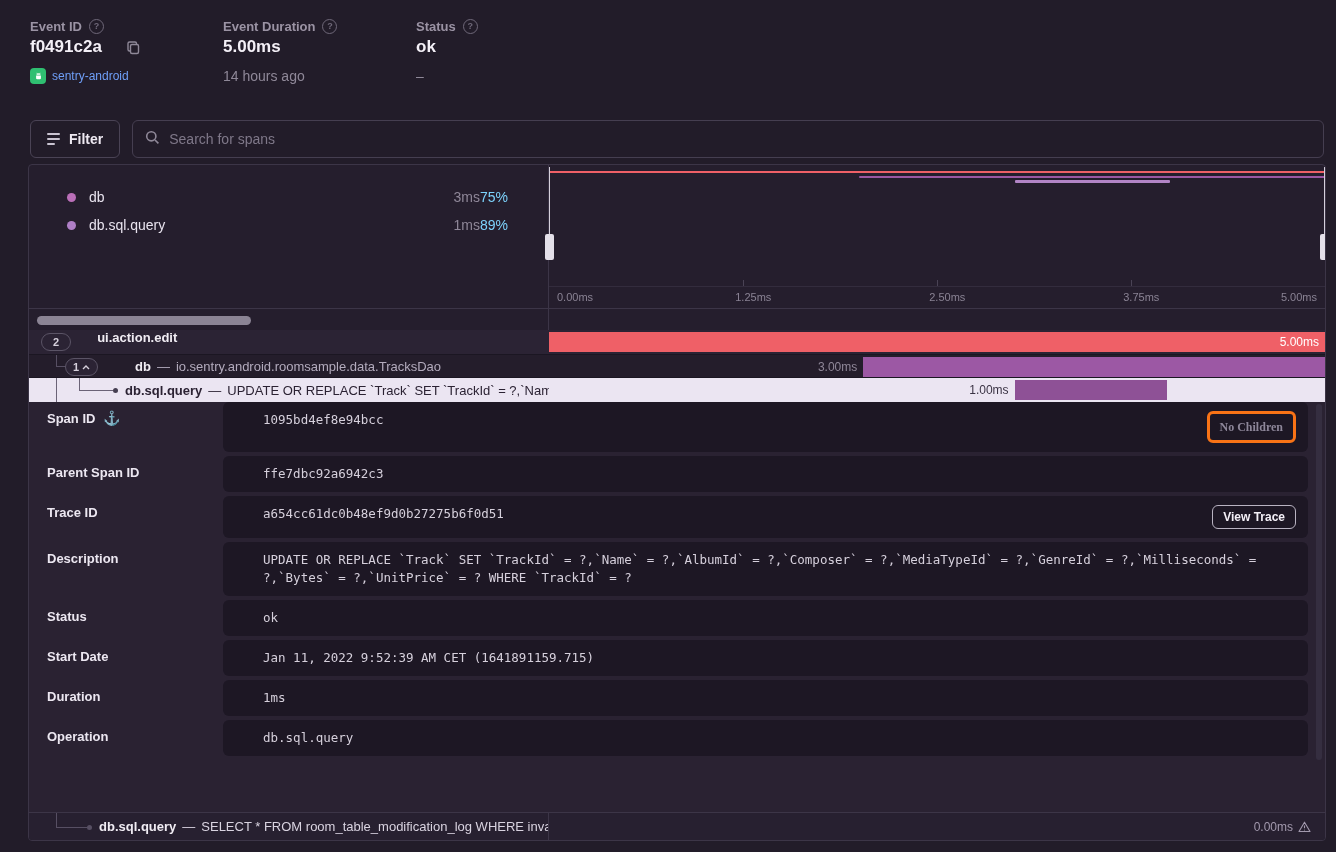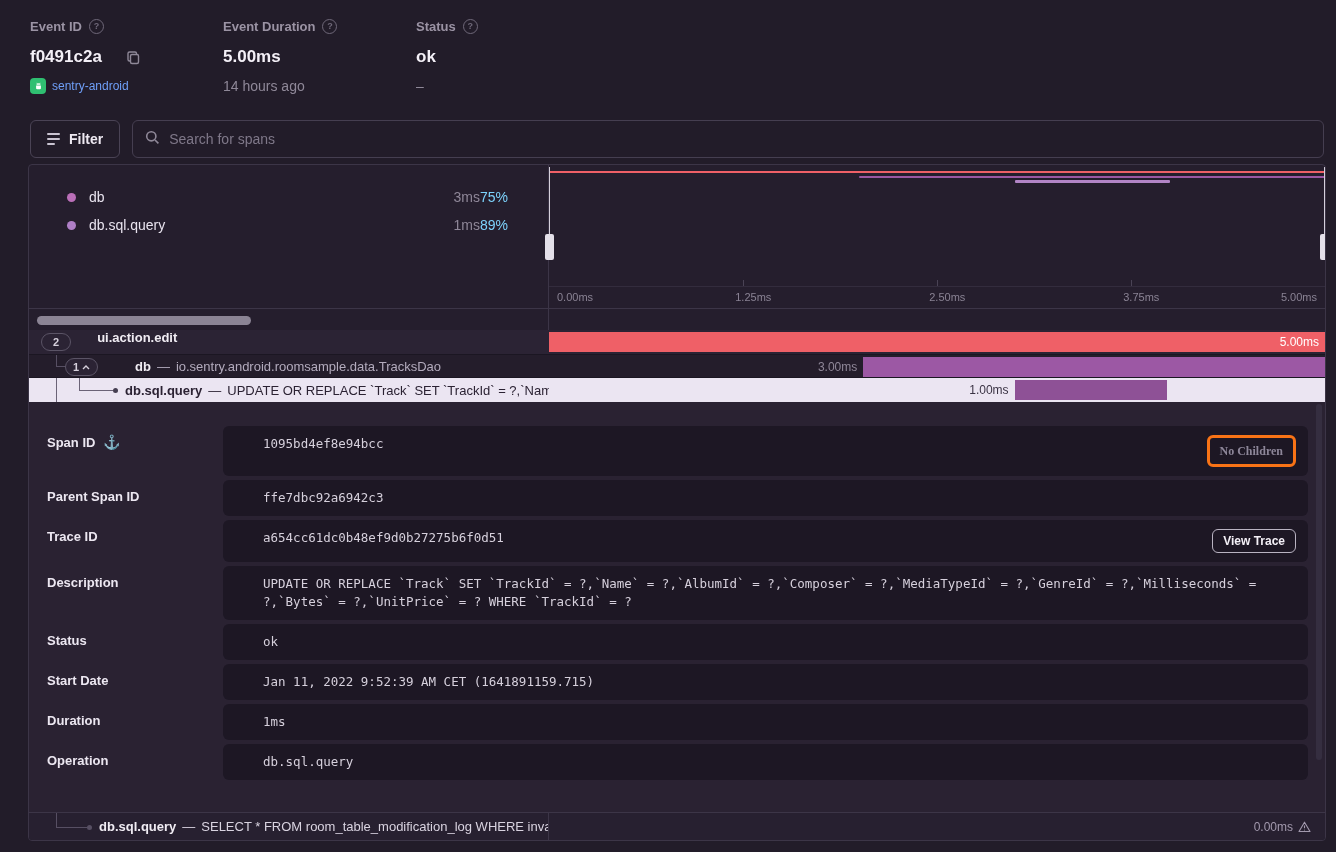--- a/index.html
+++ b/index.html
@@ -9,21 +9,21 @@
     font-family:"Liberation Sans", sans-serif;
     color:#f0ecf3;
     position:relative;
     overflow:hidden;
   }
   
   .header { position:absolute; left:30px; top:16px; display:flex; gap:0; }
   .hdr-field { width:193px; }
   .hdr-label { display:flex; align-items:center; gap:7px; font-size:13px; font-weight:700; color:#9b93a4; height:20px; }
   .help { width:15px; height:15px; border:1.4px solid #6f6879; border-radius:50%; color:#6f6879; font-size:9px; font-weight:700; display:inline-flex; align-items:center; justify-content:center; }
-  .hdr-value { margin-top:10px; font-size:17px; font-weight:600; color:#f4f0f7; display:flex; align-items:center; gap:24px; height:22px; }
+  .hdr-value { margin-top:0; font-size:17px; font-weight:600; color:#f4f0f7; display:flex; align-items:center; gap:24px; height:22px; }
   .hdr-sub { margin-top:9px; font-size:14px; color:#8f8898; height:18px; display:flex; align-items:center; gap:6px; }
   .copy-ic { display:inline-flex; color:#8f8898; cursor:pointer; }
   .proj-link { color:#6f9ff8; font-size:12px; }
   .android-ic { width:16px; height:16px; border-radius:4px; background:#2fbf71; display:inline-flex; align-items:center; justify-content:center; }
   
   .toolbar { position:absolute; left:30px; top:120px; right:12px; display:flex; gap:12px; }
   .filter-btn { height:38px; padding:0 16px; border:1px solid #4a4355; border-radius:6px; display:flex; align-items:center; gap:9px; font-size:14px; font-weight:700; color:#eee9f2; background:transparent; cursor:pointer; }
   .filter-ic { display:flex; flex-direction:column; gap:3px; }
   .filter-ic i { display:block; height:2px; background:#c9c3d1; border-radius:1px; }
   .filter-ic i:nth-child(1){width:13px;} .filter-ic i:nth-child(2){width:13px;} .filter-ic i:nth-child(3){width:8px;}
@@ -63,21 +63,21 @@
   .sel .op-name, .sel .op-desc { color:#2b2233; }
   .pill { position:absolute; top:3px; height:18px; min-width:30px; padding:0 7px; border:1px solid #5b5466; border-radius:10px; background:#2b2334; color:#d6d0dc; font-size:11px; font-weight:700; display:flex; align-items:center; justify-content:center; gap:3px; z-index:2; cursor:pointer; }
   .conn { position:absolute; background:#574f63; }
   .conn-dot { position:absolute; width:5px; height:5px; border-radius:50%; background:#574f63; }
   .sel .conn { background:#6b6377; } .sel .conn-dot { background:#453e51; }
   .bar { position:absolute; top:2px; height:20px; }
   .bar-label-in { position:absolute; right:6px; top:0; height:20px; display:flex; align-items:center; color:#fff; font-size:12px; }
   .bar-label-out { position:absolute; top:0; height:24px; display:flex; align-items:center; font-size:12px; color:#8f8798; }
   .sel .bar-label-out { color:#3a3344; }
   
-  .details { flex:1; padding:24px 17px 0 18px; background:#2a2232; position:relative; overflow:hidden; }
+  .details { flex:1; padding:0 17px 0 18px; background:#2a2232; position:relative; overflow:hidden; }
   .d-row { display:flex; margin-bottom:4px; }
   .d-label { width:176px; padding-top:9px; font-size:13px; font-weight:700; color:#ece7f1; display:flex; align-items:flex-start; gap:8px; flex:none; }
   .anchor-ic { color:#8f8898; font-size:14px; line-height:15px; cursor:pointer; }
   .d-value { flex:1; min-height:34px; background:#1d1724; border-radius:6px; padding:9px 12px; font-family:"DejaVu Sans Mono", monospace; font-size:12.5px; color:#d6d0dc; line-height:18px; word-break:break-word; display:flex; align-items:flex-start; }
   .d-text { flex:1;margin-left:28px; }
   .badge-muted { align-self:center; border:3px solid #f97316; border-radius:6px; padding:4px 10px; font-family:Liberation Serif, serif; font-size:12px; font-weight:700; color:#8d8699; white-space:nowrap; }
   .btn-outline { align-self:center; border:1px solid #b9b3c2; border-radius:6px; padding:4px 10px; font-family:"Liberation Sans",sans-serif; font-size:12px; font-weight:700; color:#f4f0f7; background:transparent; white-space:nowrap; cursor:pointer; }
   .vscroll { position:absolute; right:3px; top:2px; width:6px; height:356px; border-radius:3px; background:#352e40; cursor:pointer; }
   
   .bottom-row { height:28px; border-top:1px solid #3c3547; background:#272030; display:flex; font-size:13px; position:relative; cursor:pointer; }

